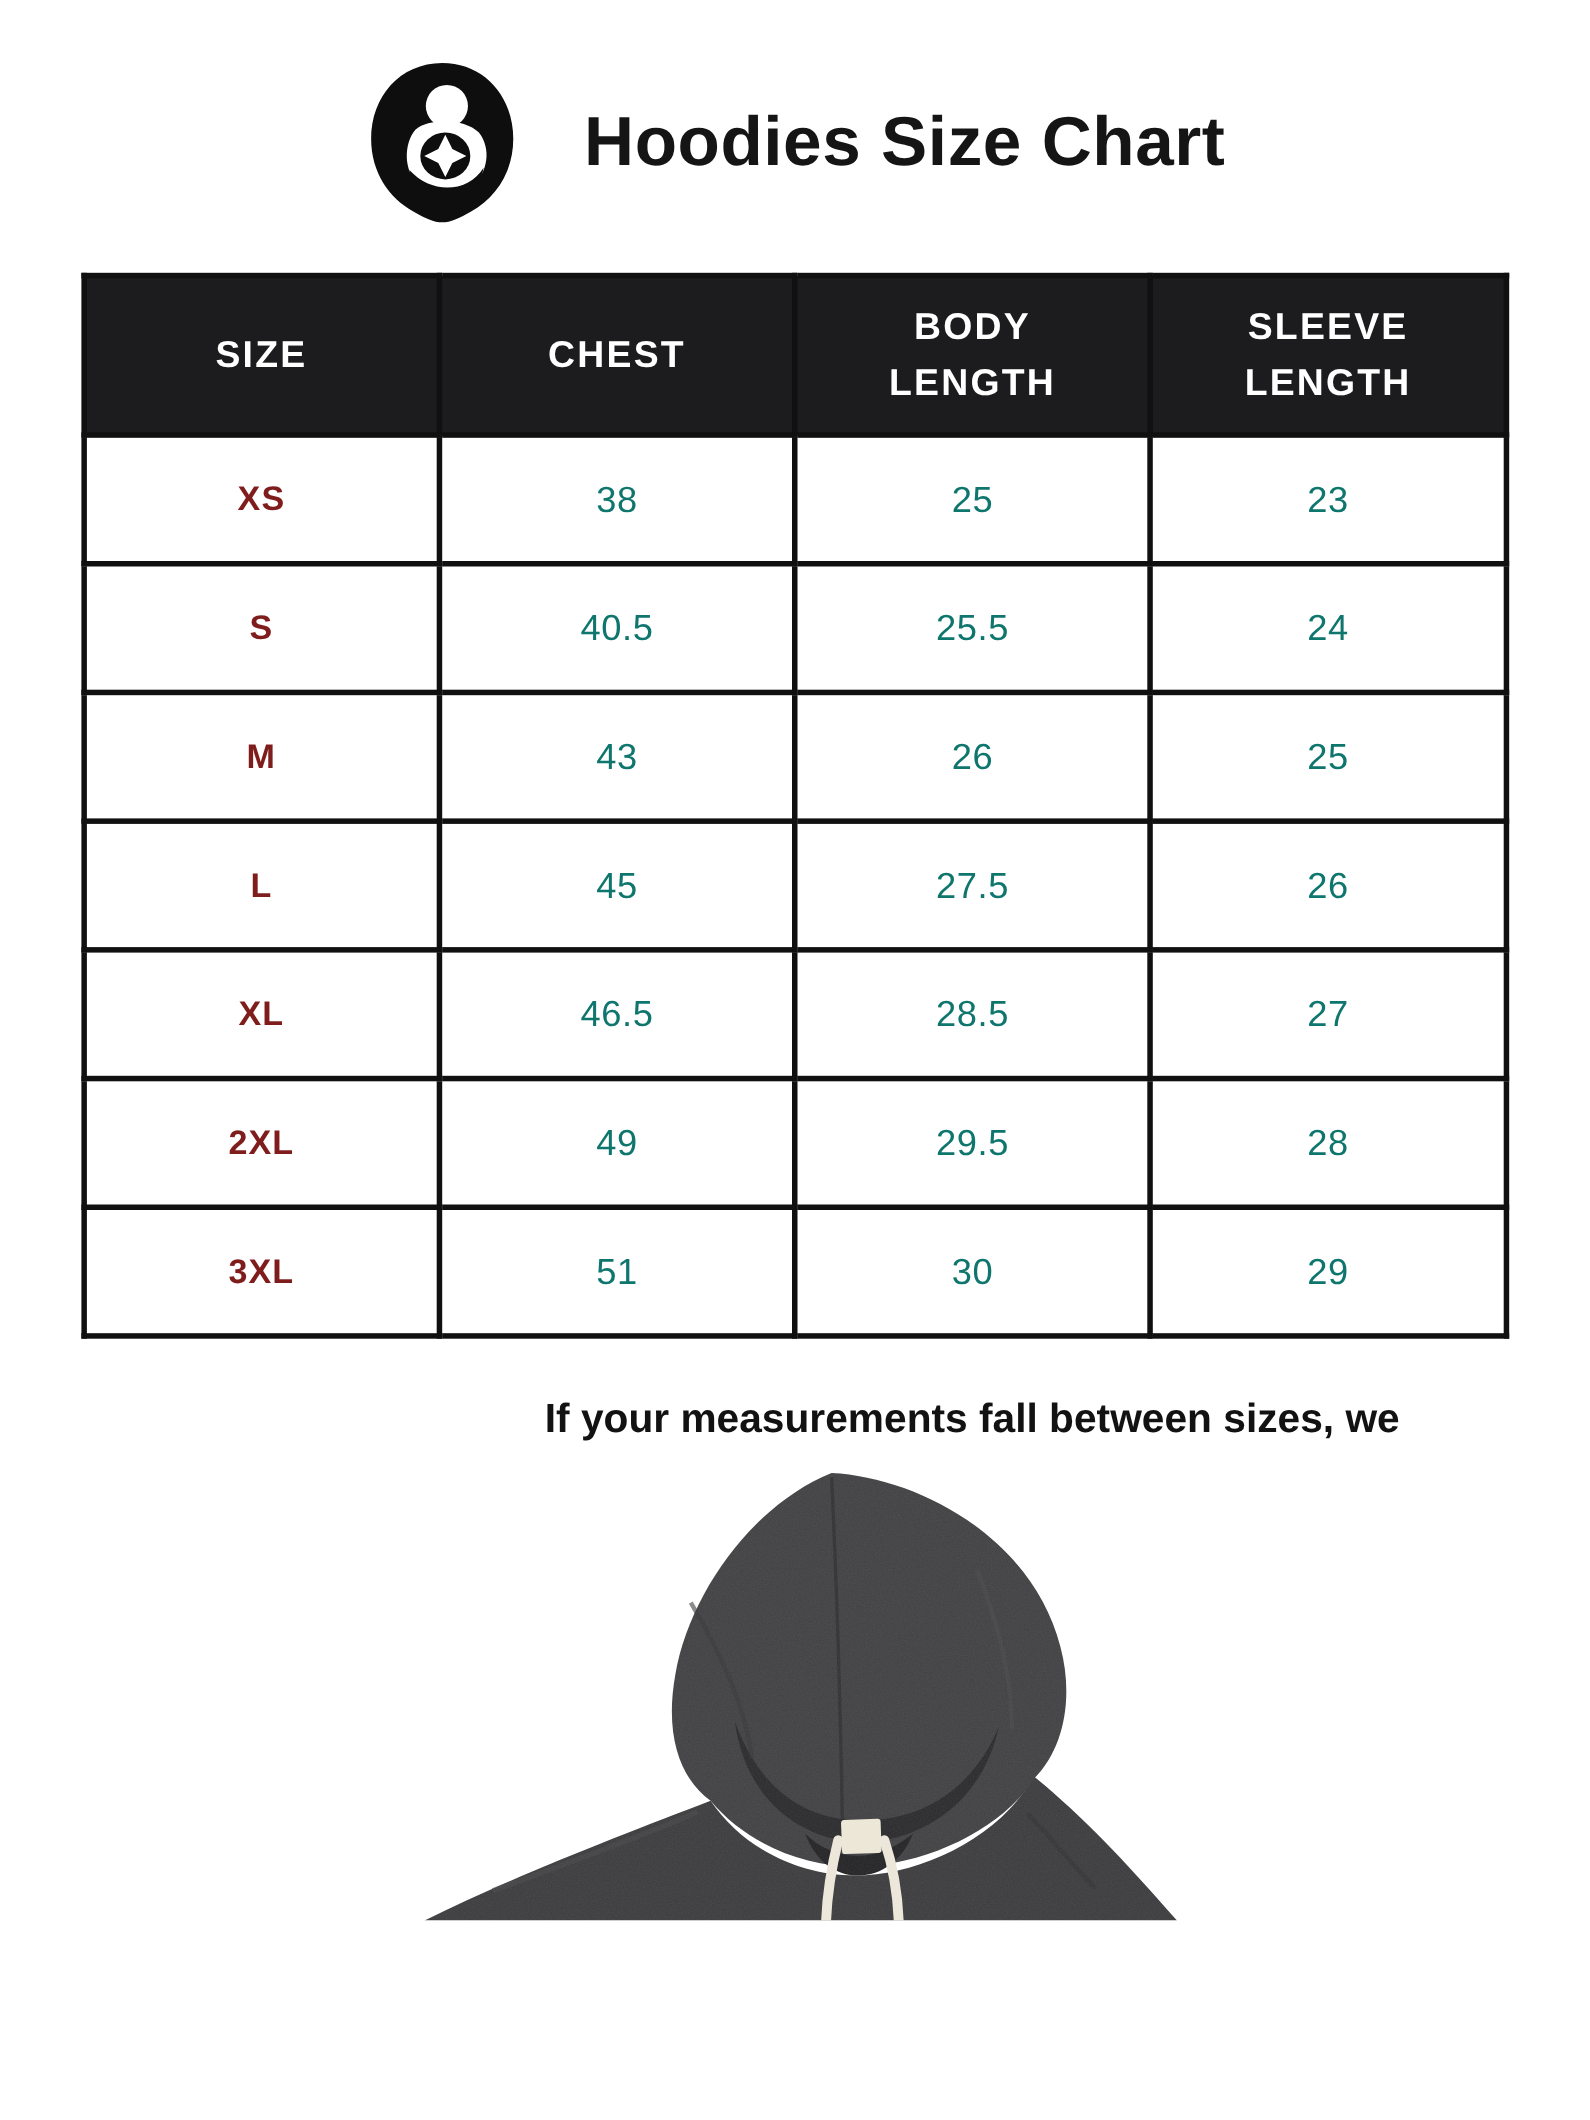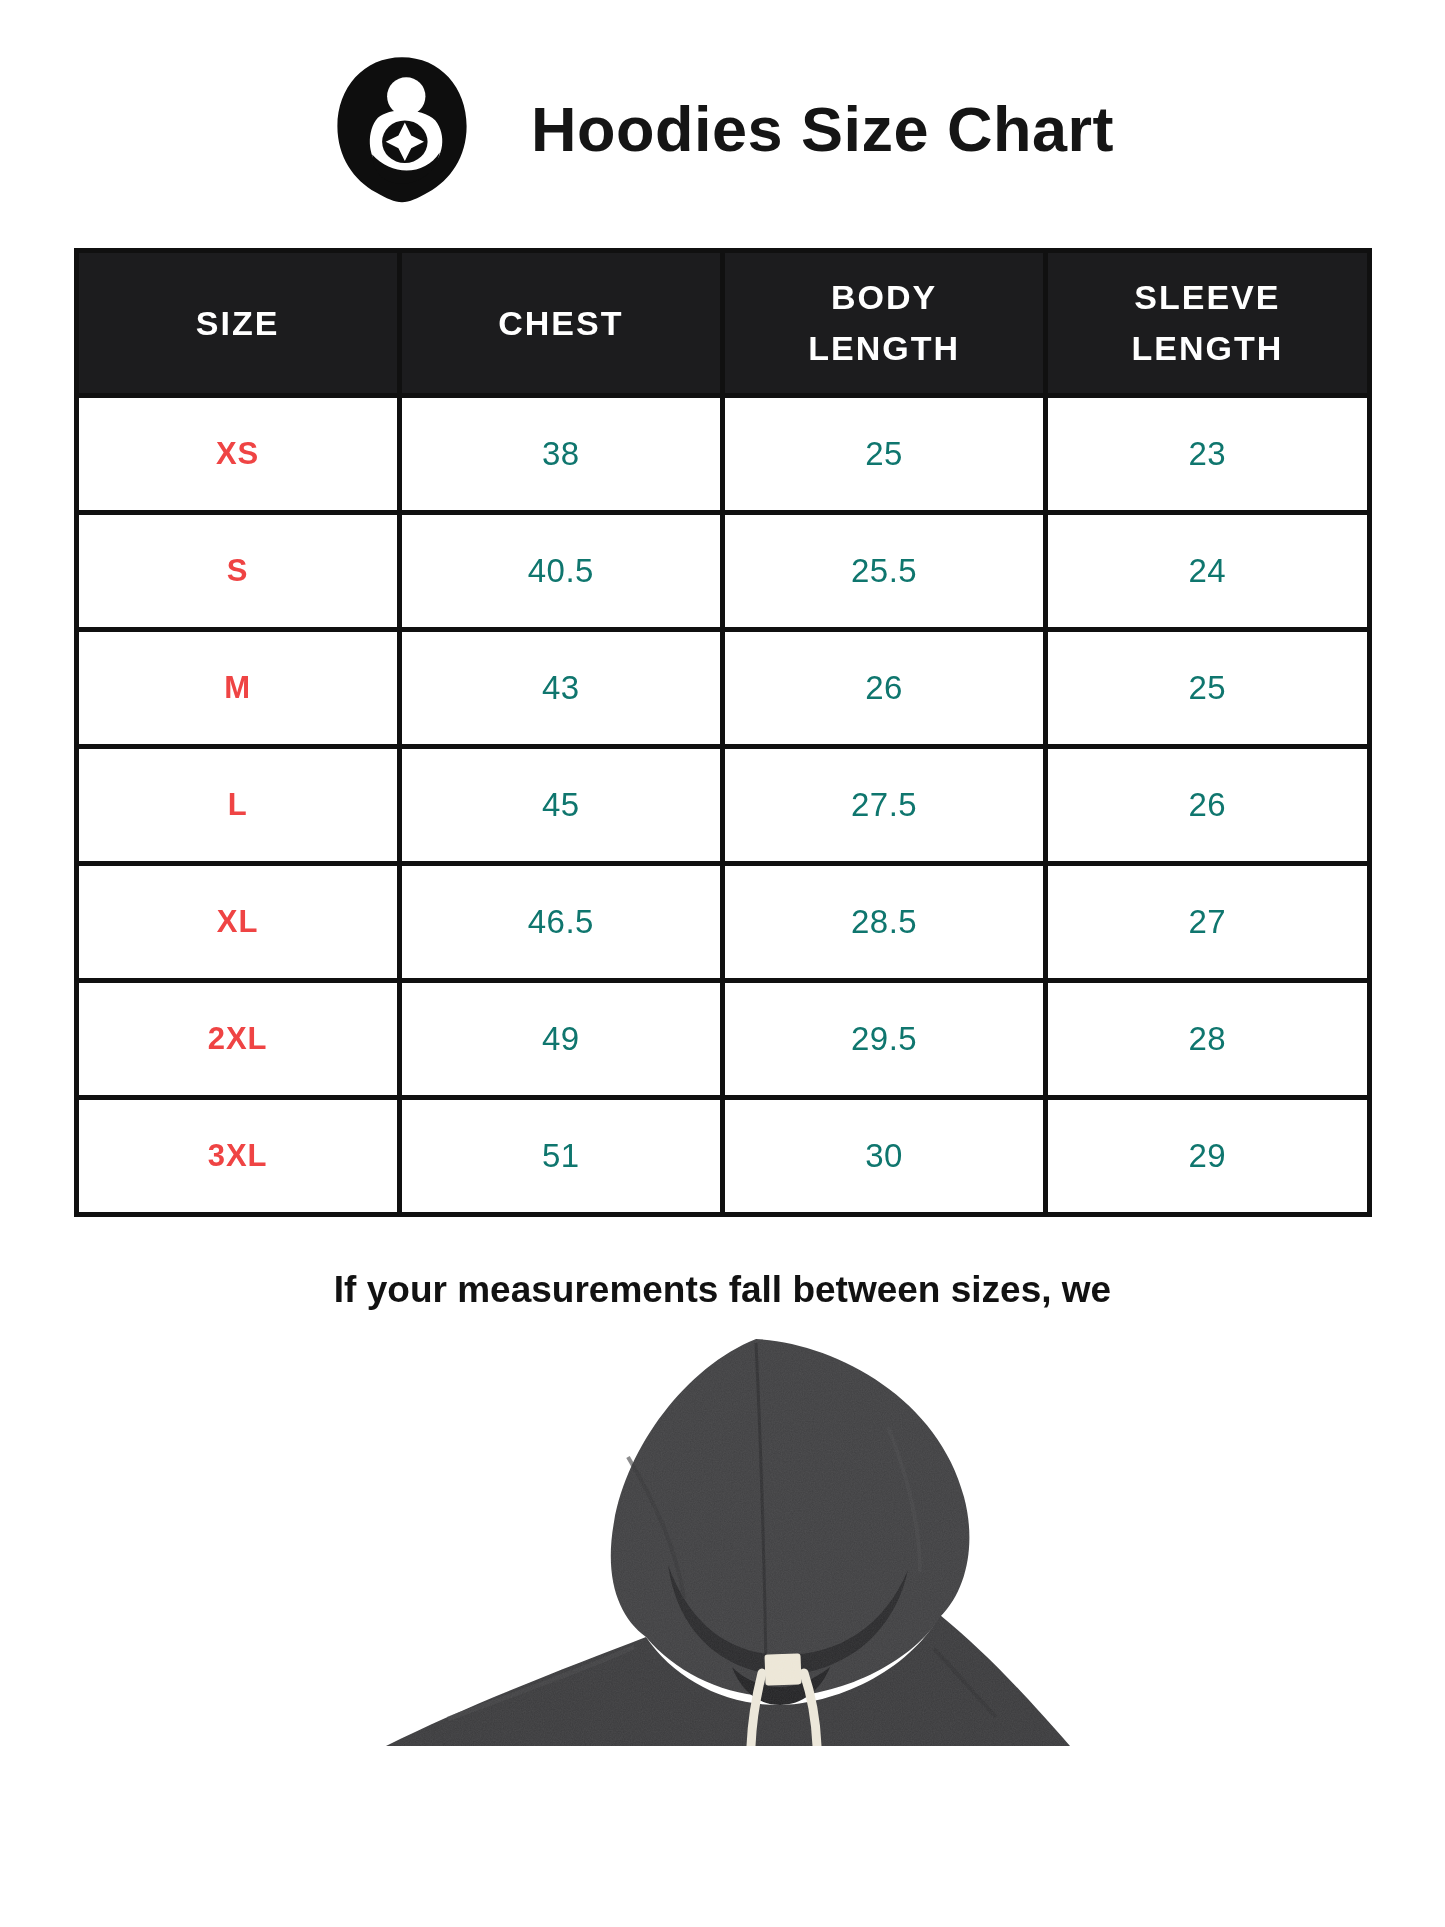--- a/index.html
+++ b/index.html
@@ -15,23 +15,23 @@
   .title{margin:0;font-size:63px;font-weight:800;letter-spacing:0.5px;color:var(--title_text,#151515);white-space:nowrap;}
   
   .size-table{width:1298px;margin:44px auto 16px;border-collapse:collapse;table-layout:fixed;}
   .size-table th,.size-table td{border:5px solid var(--border,#101010);text-align:center;vertical-align:middle;padding:0;}
   .size-table th{
     background:var(--header_bg,#1c1c1e);color:var(--header_text,#ffffff);
     height:140px;font-size:34px;font-weight:700;letter-spacing:2px;line-height:1.5;
   }
   .th-inner{display:inline-block;max-width:220px;}
   .size-table td{height:112px;font-size:33px;font-weight:400;color:#0f766e;letter-spacing:0.5px;}
-  .size-table td.size-cell{font-weight:700;font-size:31px;color:#ef4444;letter-spacing:1px;}
+  .size-table td.size-cell{font-weight:700;font-size:31px;color:#7f1d1d;letter-spacing:1px;}
   
-  .note{margin:46px auto 0;text-align:center;font-size:37px;font-weight:800;line-height:1.45;color:#121212;width:1100px;}
+  .note{margin:46px auto 0;text-align:right;font-size:37px;font-weight:800;line-height:1.45;color:#121212;width:1100px;}
   
   .hoodie{margin:20px auto 0;width:790px;height:409px;display:block;}
   .hoodie svg{display:block;width:790px;height:409px;}
 </style>
 </head>
 <body>
 
 <div class="page">
 
   <header class="brand-header">

